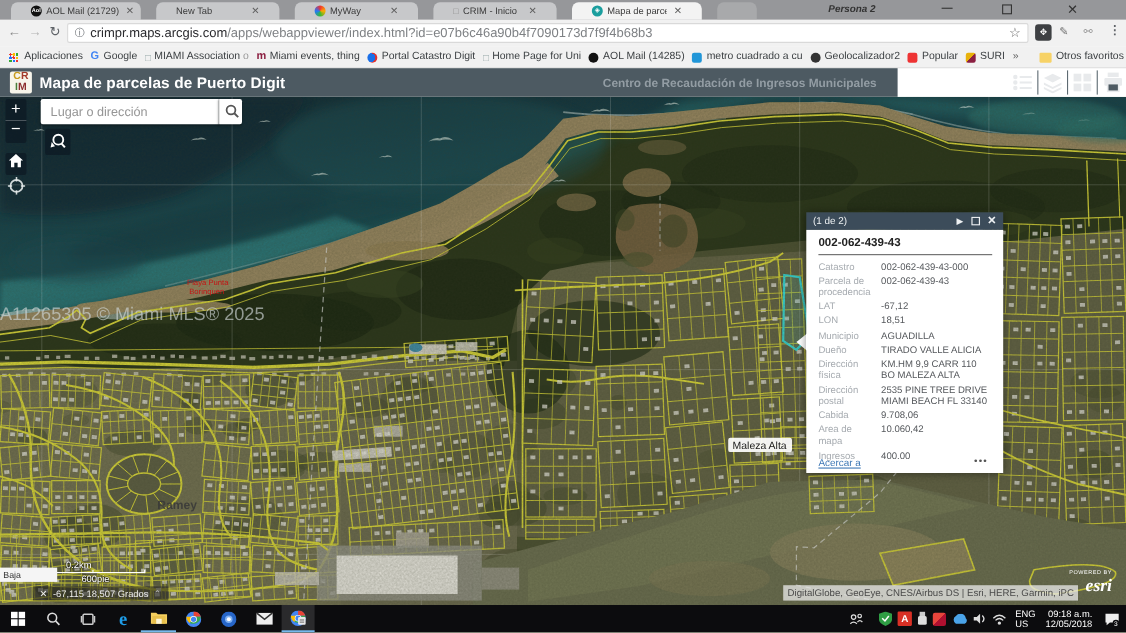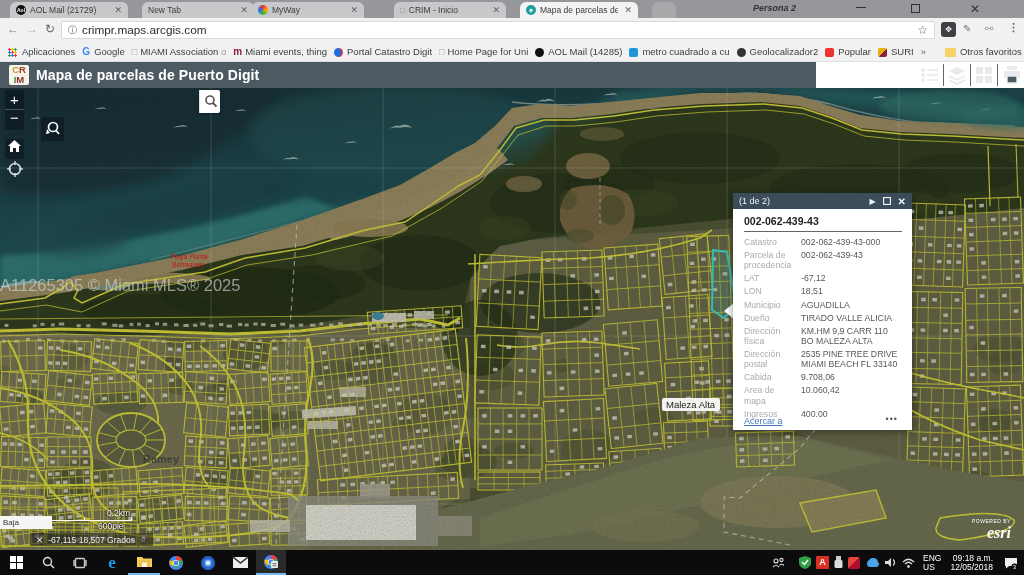--- a/index.html
+++ b/index.html
@@ -1,17 +1,17 @@
 <!DOCTYPE html>
 <html><head><meta charset="utf-8"><style>
 *{margin:0;padding:0;box-sizing:border-box}
 body{width:1024px;height:575px;overflow:hidden;font-family:"Liberation Sans",sans-serif;position:relative;background:#fff}
 
 #tabbar{position:absolute;top:0;left:0;width:1024px;height:18px;background:#96979a}
-.tab{position:absolute;top:2px;height:16px;background:#c7c8ca;border-radius:6px 6px 0 0;display:flex;align-items:center;padding:0 6px;font-size:8.5px;color:#3a3a3a;white-space:nowrap;overflow:hidden}
+.tab{position:absolute;top:2px;height:16px;background:#c7c8ca;border-radius:6px 6px 0 0;display:flex;align-items:center;padding:0 18px;font-size:8.5px;color:#3a3a3a;white-space:nowrap;overflow:hidden}
 .tab:before{content:"";position:absolute;left:-7px;bottom:0;border-left:7px solid transparent;border-bottom:16px solid #c7c8ca}
 .tab:after{content:"";position:absolute;right:-7px;bottom:0;border-right:7px solid transparent;border-bottom:16px solid #c7c8ca}
 .tab.active{background:#f3f3f3;z-index:3}
 .tab.active:before{border-bottom-color:#f3f3f3}
 .tab.active:after{border-bottom-color:#f3f3f3}
 .tabx{margin-left:auto;color:#606060;font-size:9px;padding-left:6px;flex:0 0 auto}
 .ttxt{flex:1 1 auto;overflow:hidden;white-space:nowrap}
 .tico{width:10px;height:10px;border-radius:50%;margin-right:4px;flex:0 0 auto}
 .wbtn{position:absolute;top:0;color:#2e2e2e;font-size:10px}
 
@@ -50,40 +50,41 @@
 #attrib{position:absolute;left:712px;top:444px;height:14px;background:rgba(235,235,235,0.75);color:#4a4a4a;font-size:8.8px;display:flex;align-items:center;padding:0 4px}
 #esri{position:absolute;left:972px;top:430px;color:#fff;text-align:right}
 
 #taskbar{position:absolute;top:550px;left:0;width:1024px;height:25px;background:#0c0c0e;display:flex;align-items:center}
 .tbi{width:32px;height:25px;display:flex;align-items:center;justify-content:center;flex:0 0 auto}
 #tray{position:absolute;right:0;top:0;height:25px;display:flex;align-items:center;color:#fff}
 </style></head><body>
 <div id="tabbar">
 <div class="tab" style="left:10px;width:118px"><span class="tico" style="background:#111;color:#fff;font-size:5px;font-weight:bold;text-align:center;line-height:10px">Aol</span>AOL Mail (21729)<span class="tabx">✕</span></div>
 <div class="tab" style="left:142px;width:112px">New Tab<span class="tabx">✕</span></div>
-<div class="tab" style="left:252px;width:112px"><span class="tico" style="background:conic-gradient(#e33,#fa0,#3b3,#27f,#e33)"></span>MyWay<span class="tabx">✕</span></div>
+<div class="tab" style="left:268px;width:112px"><span class="tico" style="background:conic-gradient(#e33,#fa0,#3b3,#27f,#e33)"></span>MyWay<span class="tabx">✕</span></div>
 <div class="tab" style="left:394px;width:112px"><span style="margin-right:4px;color:#888;font-size:8px">□</span>CRIM - Inicio<span class="tabx">✕</span></div>
 <div class="tab active" style="left:520px;width:118px">
       <span class="tico" style="background:#1a9e9e;color:#fff;font-size:6px;text-align:center;line-height:10px">◈</span>
       <span class="ttxt">Mapa de parcelas de Pue</span>
       <span class="tabx">✕</span>
     </div>
 <div class="tab" style="left:652px;width:24px;background:#a8a9ab"></div>
 <span style="position:absolute;left:753px;top:3px;font-size:9px;color:#333;font-style:italic;font-weight:bold">Persona 2</span>
 <span class="wbtn" style="left:856px;top:7px;width:10px;border-top:1.5px solid #333"></span>
 <span class="wbtn" style="left:911px;top:4px;width:9px;height:9px;border:1.5px solid #333"></span>
 <span class="wbtn" style="left:970px;top:2px;font-size:12px;color:#333">✕</span>
 </div>
 <div id="toolbar">
 <span class="navic" style="left:7px">←</span>
 <span class="navic" style="left:26px;color:#b5b5b5">→</span>
 <span class="navic" style="left:45px;color:#5f6368">↻</span>
 <div id="urlbox">
       <span style="font-size:9px;margin-right:5px;color:#5f6368">ⓘ</span>
       <span style="color:#2a2a2e">crimpr.maps.arcgis.com</span>
+      <span>/apps/webappviewer/index.html?id=e07b6c46a90b4f7090173d7f9f4b68b3</span>
 <span style="margin-left:auto;margin-right:6px;color:#6a6a6a;font-size:12px">☆</span>
     </div>
 <span style="position:absolute;left:941px;top:4px;width:15px;height:15px;background:#3e4043;border-radius:3px;color:#fff;font-size:8px;text-align:center;line-height:15px">✥</span>
 <span style="position:absolute;left:963px;top:5px;font-size:10px;color:#777">✎</span>
 <span style="position:absolute;left:985px;top:5px;font-size:10px;color:#999">⚯</span>
 <span style="position:absolute;left:1008px;top:3px;font-size:11px;color:#5f6368;font-weight:bold">⋮</span>
 </div>
 <div id="bookmarks">
 <span class="bk" style="margin-left:8px"><span style="width:9px;height:9px;background:
 radial-gradient(circle 1.2px at 1.5px 1.5px,#e33 98%,transparent),radial-gradient(circle 1.2px at 4.5px 1.5px,#fb0 98%,transparent),radial-gradient(circle 1.2px at 7.5px 1.5px,#3a3 98%,transparent),
@@ -99,20 +100,21 @@
 <span class="bk"><span class="bi" style="background:#333;border-radius:50%"></span>Geolocalizador2</span>
 <span class="bk"><span class="bi" style="background:#e33"></span>Popular</span>
 <span class="bk"><span class="bi" style="background:linear-gradient(135deg,#e8b10a 50%,#8b1f41 50%)"></span>SURI</span>
 <span class="bk" style="color:#666">»</span>
 <span style="width:1px;height:14px;background:#d0d0d0;margin:0 6px"></span>
 <span class="bk"><span class="bi" style="background:#f7d266;width:11px;height:9px;border-radius:1px"></span>Otros favoritos</span>
 </div>
 <div id="apphead">
 <div class="logo"><span style="color:#c79a1e">C</span><span style="color:#a33b2b">R</span><br><span style="color:#4a7d3a">I</span><span style="color:#8e2f2f">M</span></div>
 <div class="title">Mapa de parcelas de Puerto Digit</div>
+<div class="subtitle">Centro de Recaudación de Ingresos Municipales</div>
 <div class="hdiv" style="left:943px"></div>
 <div class="hdiv" style="left:970px"></div>
 <div class="hdiv" style="left:997px"></div>
 <svg class="hico" style="left:917px" viewBox="0 0 26 20">
       <g stroke="#e8eaec" stroke-width="1.6">
         <circle cx="6" cy="5" r="1.2" fill="#e8eaec"></circle>
         <line x1="10" y1="5" x2="21" y2="5"></line>
         <circle cx="6" cy="10" r="1.2" fill="#e8eaec"></circle>
         <line x1="10" y1="10" x2="21" y2="10"></line>
         <circle cx="6" cy="15" r="1.2" fill="#e8eaec"></circle>
@@ -1742,20 +1744,21 @@
       </filter>
 <rect width="1024" height="462" filter="url(#nz)" opacity="0.32"></rect>
 <text x="0" y="203" font-family="Liberation Sans,sans-serif" font-size="16.5" fill="#cdd4d4" opacity="0.66">A11265305 © Miami MLS® 2025</text>
 <text x="170" y="171" font-family="Liberation Sans,sans-serif" font-size="7" fill="#c41414">Playa Punta</text>
 <text x="172" y="179" font-family="Liberation Sans,sans-serif" font-size="7" fill="#c41414">Borinquen</text>
 <text x="143" y="375" font-family="Liberation Sans,sans-serif" font-size="11" font-weight="bold" fill="#383838" opacity="0.85">Ramey</text>
 <rect x="662" y="310" width="58" height="13" rx="2" fill="#fff" opacity="0.92"></rect>
 <text x="666" y="320" font-family="Liberation Sans,sans-serif" font-size="9.5" fill="#1a1a1a">Maleza Alta</text>
 
 </svg>
+<div id="searchbox">Lugar o dirección</div>
 <div id="searchbtn"><svg width="21" height="23" viewBox="0 0 21 23">
         <circle cx="10" cy="10" r="4" fill="none" stroke="#555" stroke-width="1.6"></circle>
         <line x1="13" y1="13" x2="16.5" y2="16.5" stroke="#555" stroke-width="1.8"></line>
       </svg></div>
 <div class="mapbtn" style="top:2px;height:40px">
   <div style="height:20px;font-size:15px;line-height:19px;border-bottom:1px solid rgba(255,255,255,0.25)">+</div>
   <div style="height:19px;font-size:15px;line-height:16px">−</div>
 </div>
 <div class="mapbtn" style="top:29px;height:24px;left:41px;width:23px"><svg width="23" height="23" viewBox="0 0 23 23">
         <circle cx="12" cy="10" r="4.5" fill="none" stroke="#fff" stroke-width="1.7"></circle>
@@ -1825,28 +1828,29 @@
         </div>
   <div class="prow">
           <span class="plab">Ingresos</span>
           <span class="pval">400.00</span>
         </div>
   <div style="position:absolute;left:11px;bottom:4px;font-size:9px;color:#3f78b5;text-decoration:underline">Acercar a</div>
   <div style="position:absolute;right:14px;bottom:6px;font-size:9px;color:#555;letter-spacing:1px">•••</div>
  </div>
 </div>
 <div id="scalebar">
- <div style="margin-left:71px">0.2km</div>
+ <div style="margin-left:24px">0.2km</div>
  <div style="width:96px;height:3px;border:1px solid #fff;border-top:none;position:relative">
         <span style="position:absolute;left:47px;top:0;width:1px;height:3px;background:#fff"></span>
       </div>
- <div style="margin-left:62px">600pie</div>
+ <div style="margin-left:38px">600pie</div>
 </div>
 <div style="position:absolute;left:0;top:428px;width:52px;height:13px;background:#f5f5f5;color:#333;font-size:8px;line-height:13px;padding-left:3px">Baja</div>
 <div id="coords"><span style="margin-right:5px">✕</span>-67,115 18,507 Grados&nbsp;&nbsp;<span style="color:#bbb">⌃</span></div>
+<div id="attrib">DigitalGlobe, GeoEye, CNES/Airbus DS | Esri, HERE, Garmin, iPC</div>
 <div id="esri">
       <div style="font-size:5px;letter-spacing:0.5px">POWERED BY</div>
       <div style="font-size:16px;font-weight:bold;font-style:italic;font-family:'Liberation Serif',serif">esri</div>
     </div>
 </div>
 <div id="taskbar">
 <div class="tbi">
       <svg width="13" height="13" viewBox="0 0 13 13">
         <g fill="#fff">
           <rect x="0" y="0" width="6" height="6"></rect>

